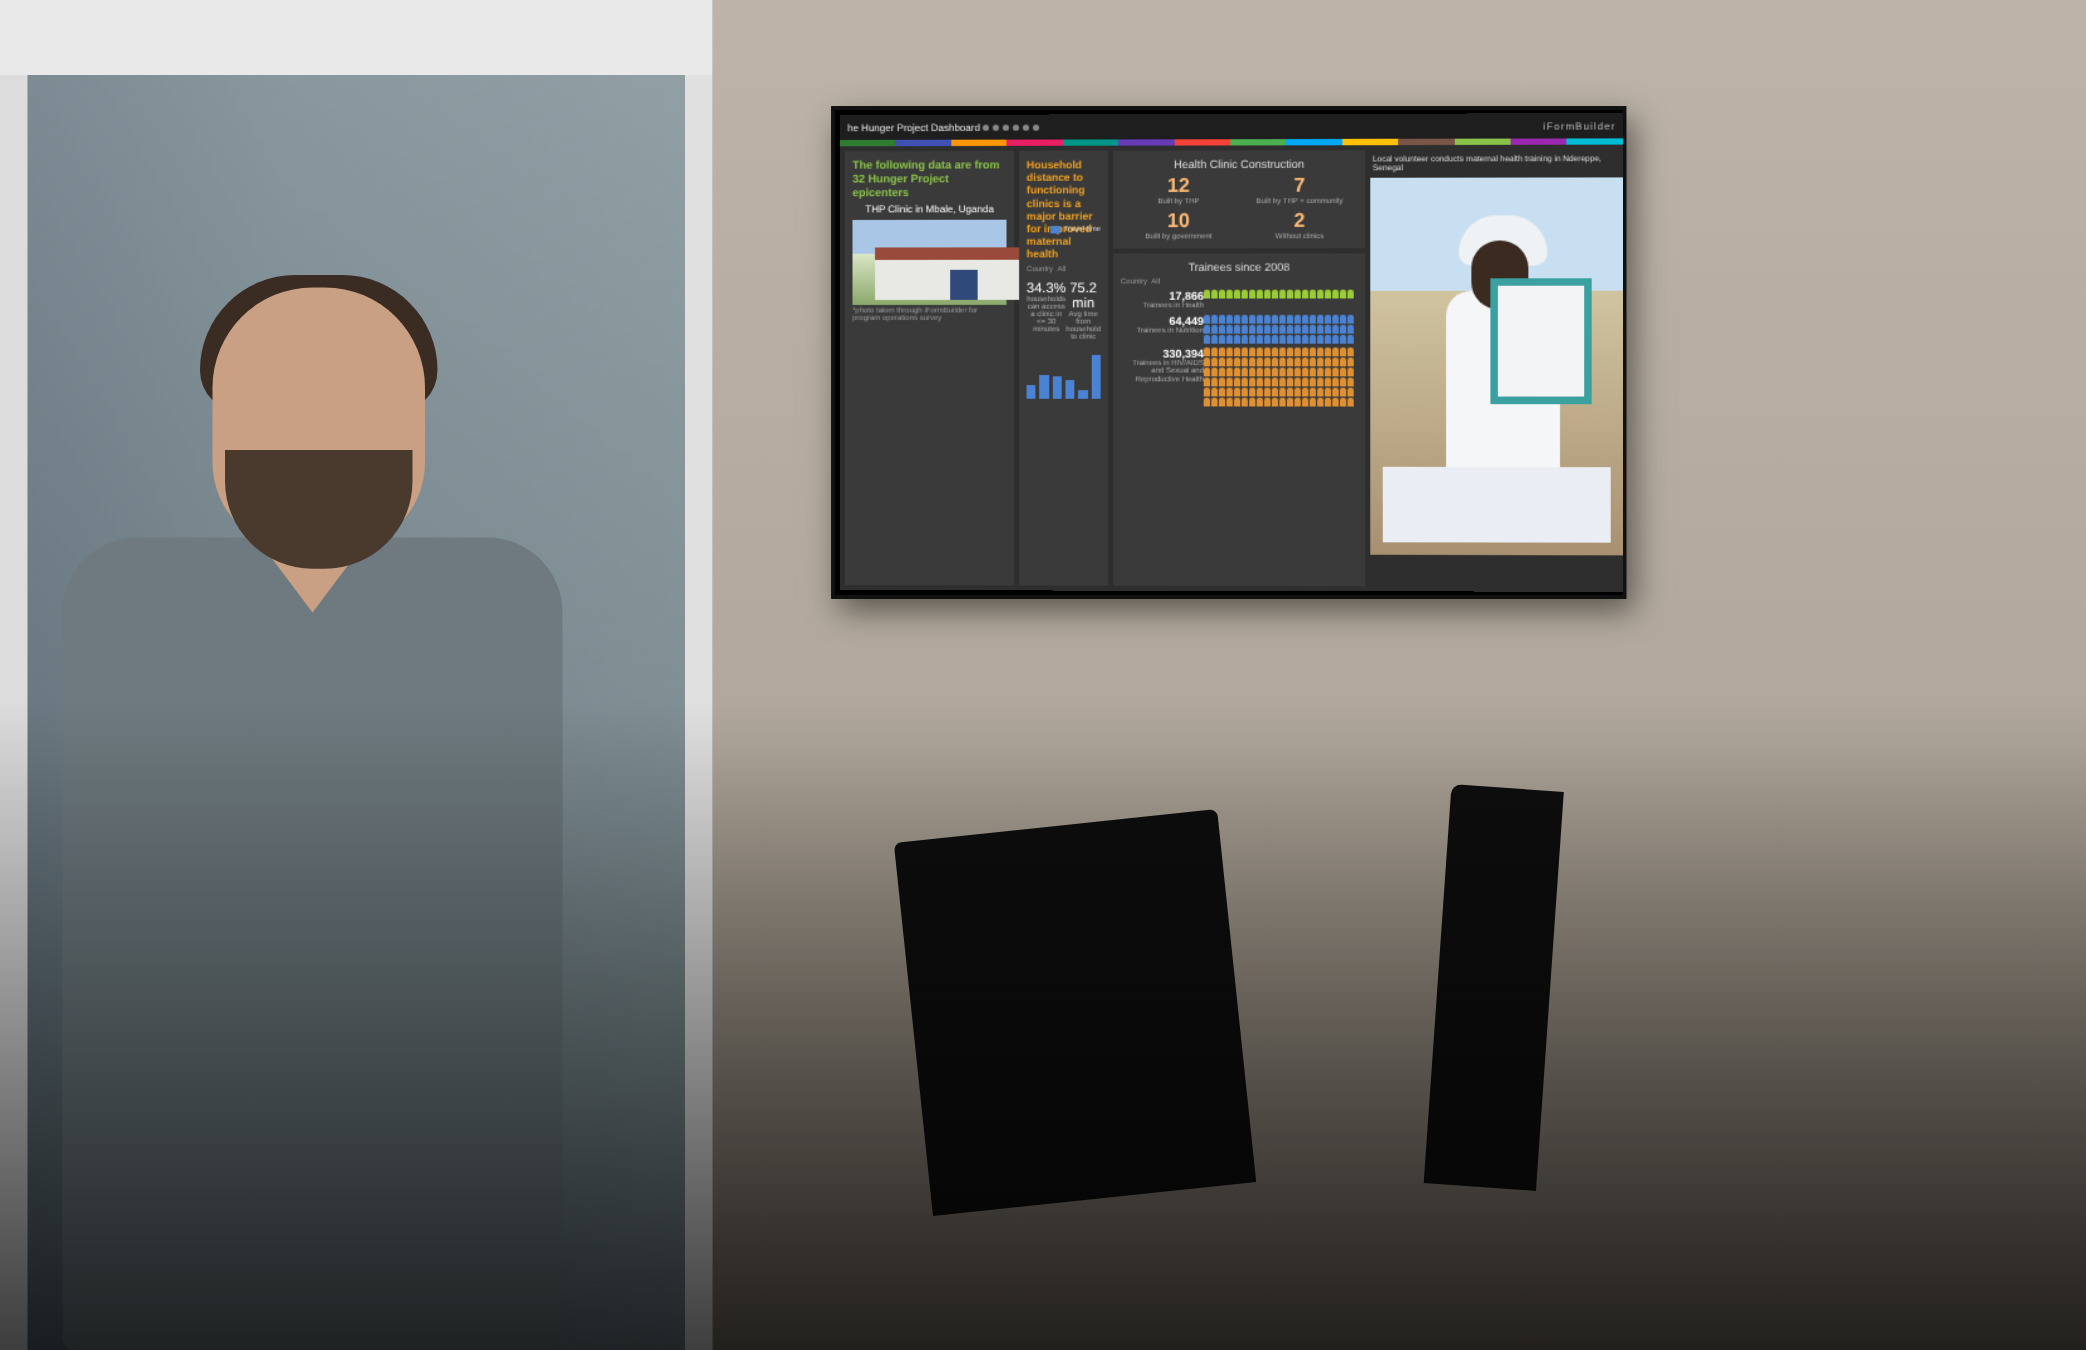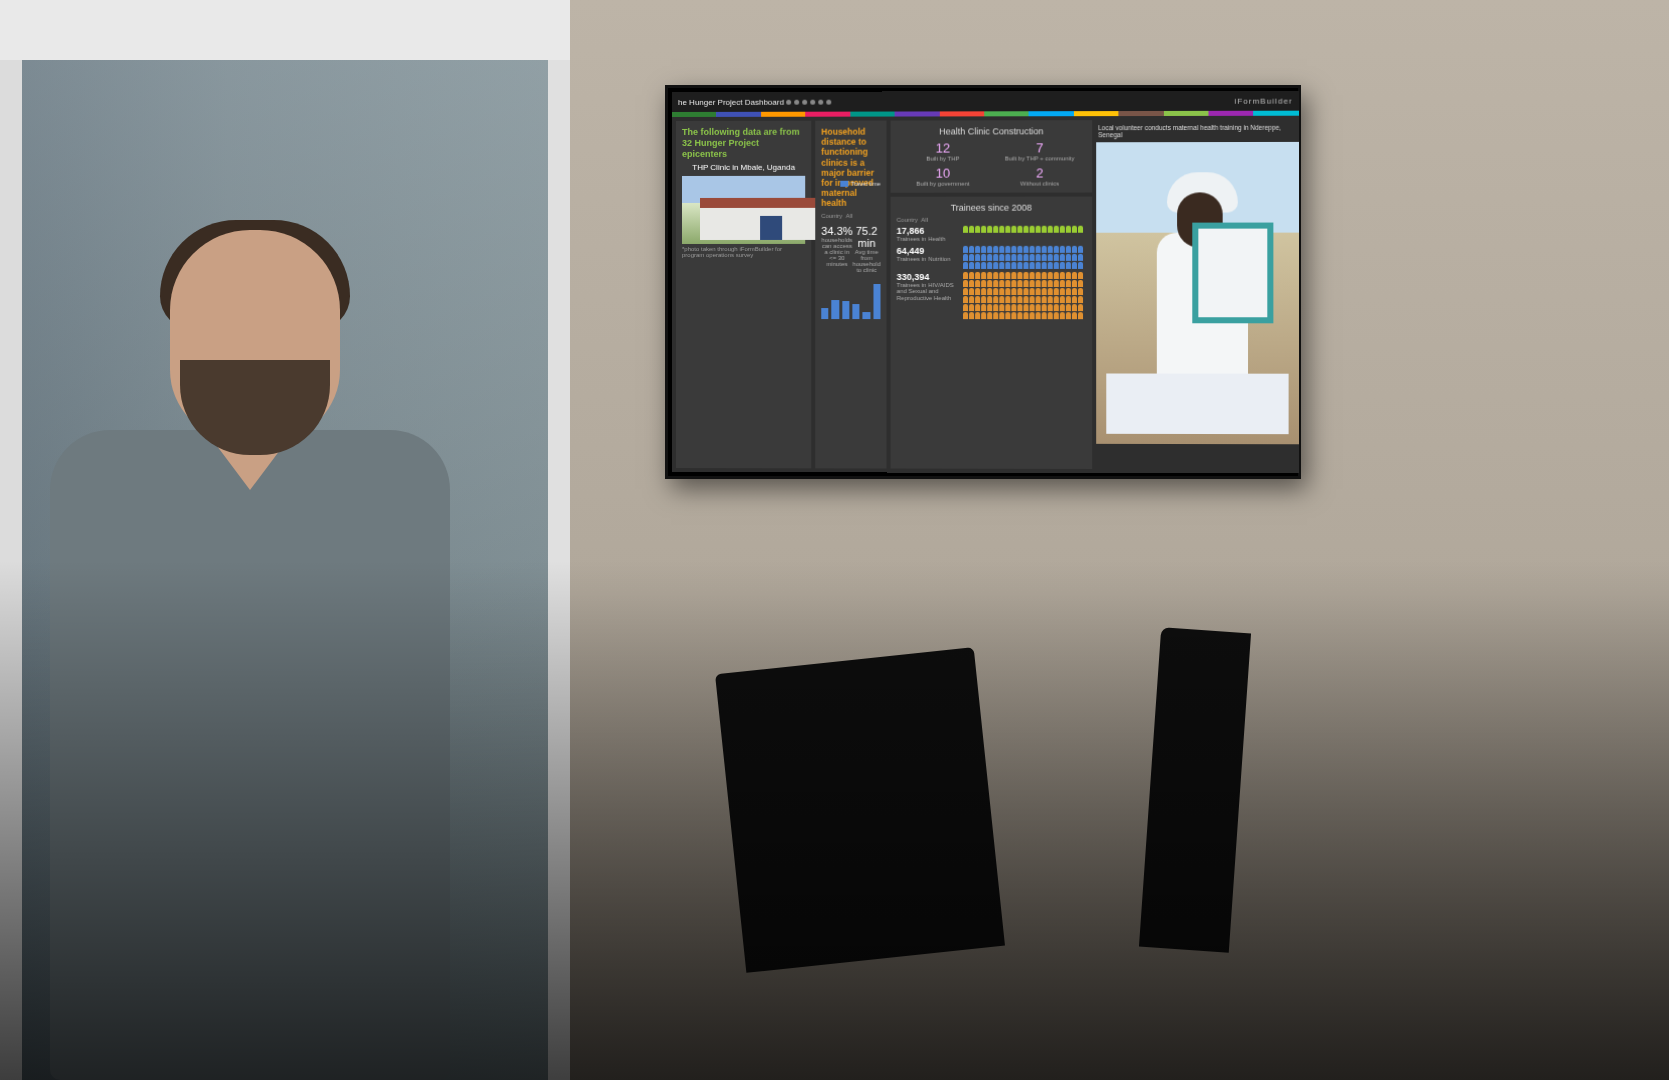--- a/index.html
+++ b/index.html
@@ -48,25 +48,25 @@
   .porange{color:#f0a020;font-size:8.5px;font-weight:700;line-height:1.2;}
   .statrow{display:flex;justify-content:space-around;margin-top:6px;text-align:center;}
   .statrow .n{color:#fff;font-size:11px;}
   .statrow .l{color:#aaa;font-size:6px;display:block;}
   .bars{display:flex;align-items:flex-end;gap:3px;height:40px;margin-top:6px;}
   .bars span{flex:1;background:#4a83d4;}
   
   .mid-stack{display:flex;flex-direction:column;gap:4px;}
   .mtitle{color:#ddd;font-size:9px;text-align:center;margin-bottom:4px;}
   .quad{display:grid;grid-template-columns:1fr 1fr;gap:4px;text-align:center;}
-  .quad .n{color:#f0abfc;font-size:13px;font-weight:400;}
+  .quad .n{color:#fdba74;font-size:16px;font-weight:700;}
   .quad .l{display:block;color:#aaa;font-size:6px;}
   .trtitle{color:#ddd;font-size:9px;text-align:center;margin-bottom:4px;}
   .trrow{display:flex;align-items:flex-start;margin:3px 0;}
-  .trleft{width:66px;}
+  .trleft{width:66px;text-align:right;}
   .trleft .n{color:#fff;font-size:9px;font-weight:700;}
   .trleft .l{display:block;color:#aaa;font-size:6px;line-height:1.1;}
   .icons{flex:1;display:flex;flex-wrap:wrap;gap:1px;}
   .icons i{width:5px;height:7px;border-radius:2px 2px 0 0;display:block;}
   .ic-g{background:#9acd32;}
   .ic-b{background:#4a83d4;}
   .ic-o{background:#e09030;}
   
   .photo-cap{color:#ddd;font-size:6.5px;padding:4px 2px;}
   .photo{width:100%;height:300px;background:linear-gradient(180deg,#c7dff0 0%,#c7dff0 30%,#d0c4a0 30%,#a89070 100%);position:relative;}

